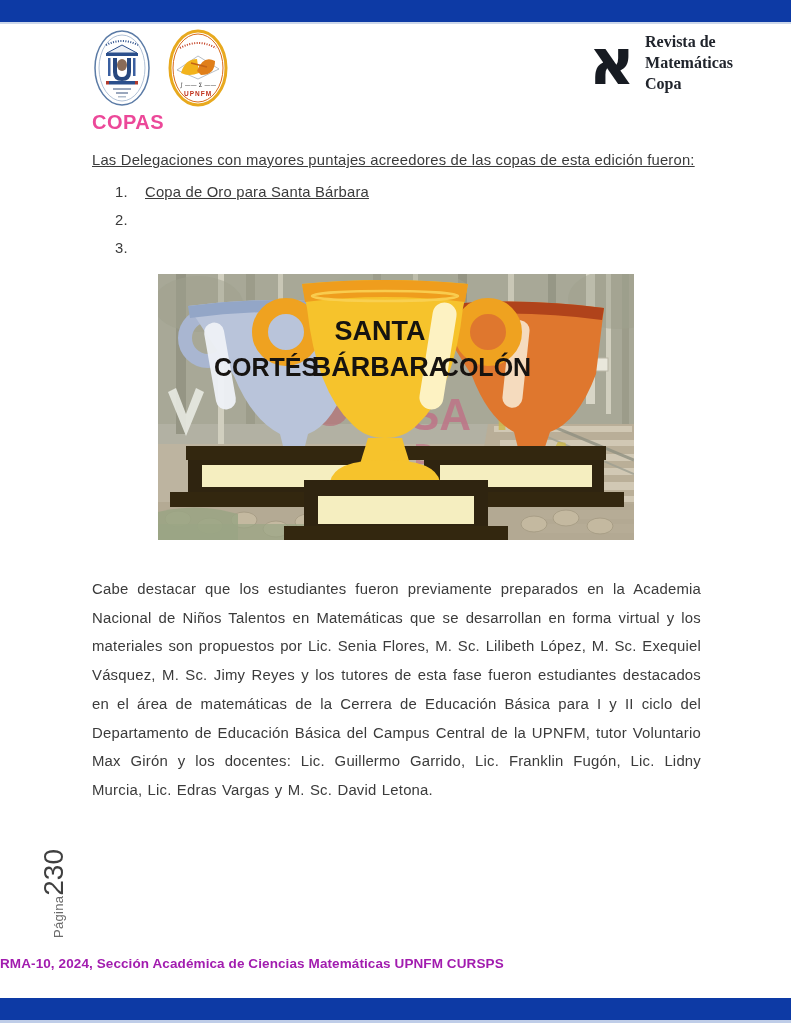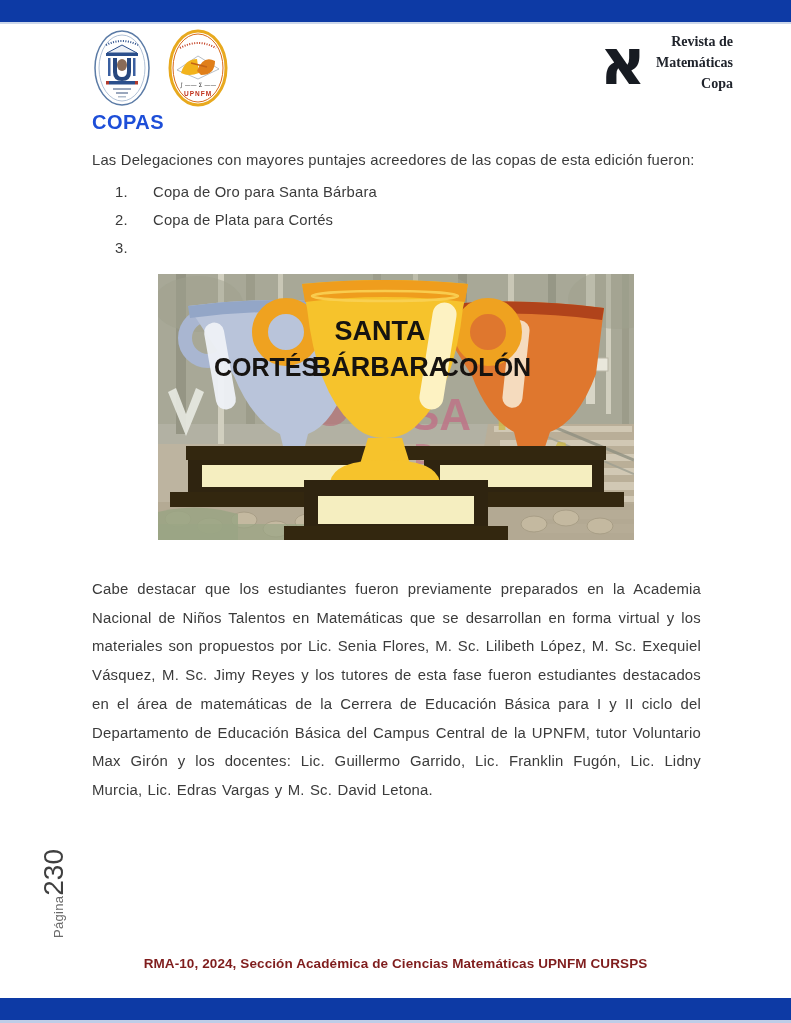--- a/index.html
+++ b/index.html
@@ -4,39 +4,39 @@
 <style>
   html,body{margin:0;padding:0;background:#ffffff;}
   body{width:791px;height:1023px;position:relative;overflow:hidden;
        font-family:"Liberation Sans",sans-serif;color:#3b3b3b;}
   .topbar{position:absolute;left:0;top:0;width:791px;height:22px;background:#0d3aa5;}
   .topbar-edge{position:absolute;left:0;top:22px;width:791px;height:2px;background:#ccd7ea;}
   .logos{position:absolute;left:93px;top:29px;display:flex;gap:16px;align-items:flex-start;}
   .jlogo{position:absolute;top:30px;right:58px;display:flex;align-items:center;gap:10px;}
   .aleph{font-family:"DejaVu Serif","DejaVu Sans",serif;font-weight:bold;font-size:64px;
          line-height:64px;color:#171b22;}
-  .jtitle{font-family:"Liberation Serif",serif;font-weight:bold;font-size:14px;
-          line-height:21px;text-align:right;color:#20242c;}
+  .jtitle{font-family:"Liberation Serif",serif;font-weight:bold;font-size:16px;
+          line-height:21px;text-align:left;color:#20242c;}
   .content{position:absolute;left:92px;top:110px;width:609px;}
   .content h1{margin:0;font-size:20px;line-height:24px;font-weight:bold;
-              color:#1d4ed8;letter-spacing:.5px;}
-  .intro{margin:18px 0 0 0;font-size:14.8px;line-height:16px;letter-spacing:.2px;}
+              color:#ec4899;letter-spacing:.5px;}
+  .intro{margin:18px 0 0 0;font-size:14.8px;line-height:16px;letter-spacing:.2px;text-decoration:underline;}
   .copas-list{margin:10px 0 0 0;padding:0;list-style:none;}
   .copas-list li{display:flex;line-height:28px;font-size:14.8px;letter-spacing:.2px;}
   .copas-list .num{width:22px;margin-left:23px;text-align:left;}
-  .copas-list .itxt{margin-left:16px;}
+  .copas-list .itxt{margin-left:8px;text-decoration:underline;}
   figure{margin:12px 0 0 66px;padding:0;width:476px;height:266px;}
   .bodytext{margin:35px 0 0 0;font-size:14.9px;line-height:28.7px;text-align:justify;
             letter-spacing:.2px;word-spacing:1px;}
   .pagenum{position:absolute;left:38px;top:938px;transform-origin:0 0;
            transform:rotate(-90deg);white-space:nowrap;}
   .pagenum .plabel{font-size:13px;color:#6a6a6a;letter-spacing:.3px;}
   .pagenum .pval{font-size:28px;color:#3f3f3f;}
-  .footer{position:absolute;left:0;top:956px;width:791px;text-align:center;
-          font-weight:bold;font-size:13.5px;color:#7f1d1d;letter-spacing:.1px;}
+  .footer{position:absolute;left:0;top:956px;width:791px;
+          font-weight:bold;font-size:13.5px;color:#a21caf;letter-spacing:.1px;}
   .botbar{position:absolute;left:0;top:998px;width:791px;height:22px;background:#0d3aa5;}
   .botbar-edge{position:absolute;left:0;top:1020px;width:791px;height:3px;background:#bfcde8;}
   svg text.tlabel{font-family:"Liberation Sans",sans-serif;font-weight:bold;fill:#161310;}
   svg text.bgletter{font-family:"Liberation Sans",sans-serif;font-weight:bold;}
 </style>
 </head>
 <body>
 
 <div class="topbar"></div>
 <div class="topbar-edge"></div>
@@ -86,21 +86,20 @@
 <div class="content">
   <h1>COPAS</h1>
   <p class="intro">Las Delegaciones con mayores puntajes acreedores de las copas de esta edición fueron:</p>
   <ol class="copas-list">
     <li>
       <span class="num">1.</span>
       <span class="itxt">Copa de Oro para Santa Bárbara</span>
     </li>
     <li>
       <span class="num">2.</span>
-      <span class="itxt">Copa de Plata para Cortés</span>
     </li>
     <li>
       <span class="num">3.</span>
     </li>
   </ol>
 
   <figure>
     <svg width="476" height="266" viewBox="0 0 476 266">
 
       <rect width="476" height="266" fill="#b2b1a3"></rect>

